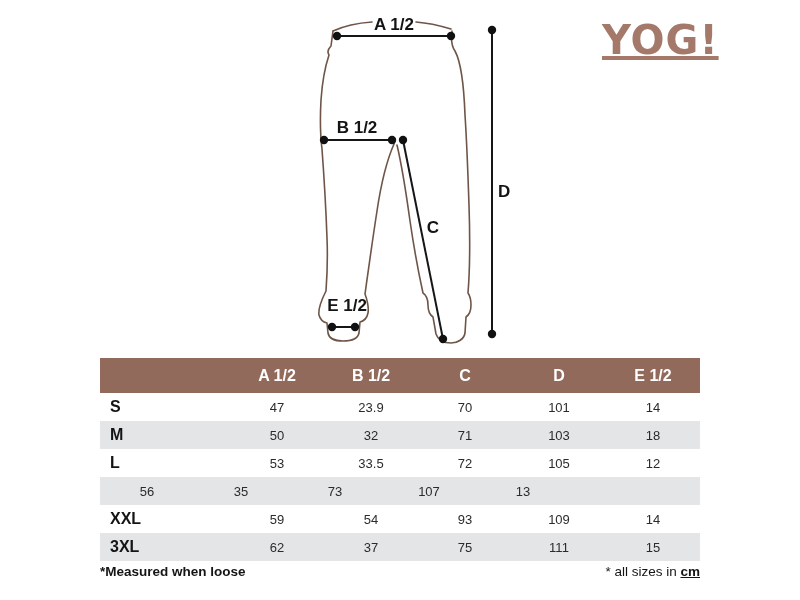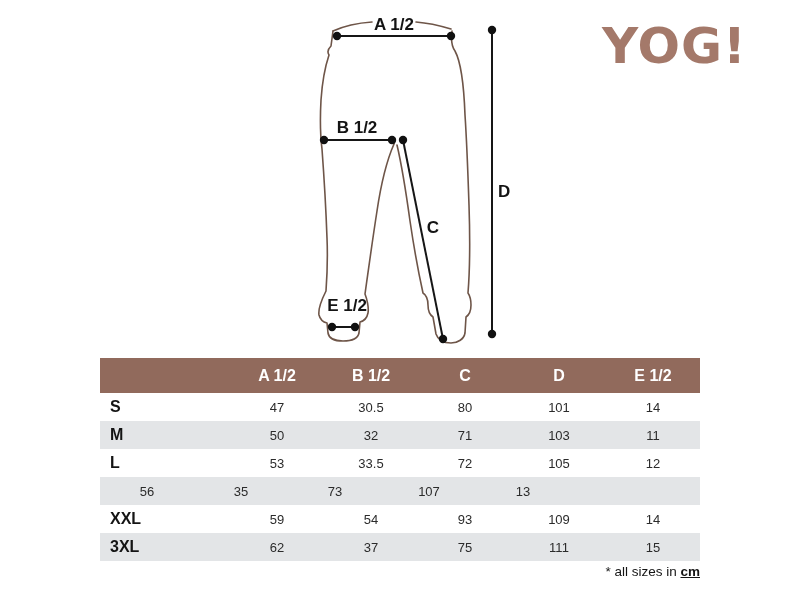--- a/index.html
+++ b/index.html
@@ -12,22 +12,22 @@
   
   .diagram{position:absolute;left:0;top:0;width:800px;height:356px;}
   .pants{stroke:#6e5548;stroke-width:1.6;fill:none;stroke-linecap:round;stroke-linejoin:round;}
   .mline{stroke:#161616;stroke-width:2;fill:none;}
   .mdot{fill:#111111;stroke:none;}
   .diag-label{font-family:"Liberation Sans",sans-serif;font-weight:800;font-size:17px;fill:#141414;}
 
   
   .logo{
     position:absolute;left:602px;top:17px;width:190px;
-    font-family:"DejaVu Sans",sans-serif;font-weight:800;font-size:50px;
-    color:#a4796a;letter-spacing:1px;
+    font-family:"DejaVu Sans",sans-serif;font-weight:800;font-size:40px;
+    color:#a4796a;letter-spacing:1px;text-decoration:underline;
   }
 
   
   .size-table{position:absolute;left:100px;top:358px;width:600px;}
   .thead{display:flex;height:35px;align-items:center;background:#916a5c;color:#ffffff;
          font-weight:700;font-size:16px;}
   .trow{display:flex;height:28px;align-items:center;background:#ffffff;}
   .trow.alt{background:#e3e5e7;}
   .col-size{width:130px;padding-left:10px;box-sizing:border-box;text-align:left;}
   .trow .col-size{font-weight:700;font-size:16px;color:#141414;}
@@ -111,32 +111,32 @@
       <div class="col">A 1/2</div>
       <div class="col">B 1/2</div>
       <div class="col">C</div>
       <div class="col">D</div>
       <div class="col">E 1/2</div>
     </div>
 
     <div class="trow">
       <div class="col-size">S</div>
       <div class="col">47</div>
-      <div class="col">30.5</div>
-      <div class="col">80</div>
+      <div class="col">23.9</div>
+      <div class="col">70</div>
       <div class="col">101</div>
       <div class="col">14</div>
     </div>
     <div class="trow alt">
       <div class="col-size">M</div>
       <div class="col">50</div>
       <div class="col">32</div>
       <div class="col">71</div>
       <div class="col">103</div>
-      <div class="col">11</div>
+      <div class="col">18</div>
     </div>
     <div class="trow">
       <div class="col-size">L</div>
       <div class="col">53</div>
       <div class="col">33.5</div>
       <div class="col">72</div>
       <div class="col">105</div>
       <div class="col">12</div>
     </div>
     <div class="trow alt">
@@ -157,15 +157,16 @@
     <div class="trow alt">
       <div class="col-size">3XL</div>
       <div class="col">62</div>
       <div class="col">37</div>
       <div class="col">75</div>
       <div class="col">111</div>
       <div class="col">15</div>
     </div>
   </div>
 
+  <div class="foot-left">*Measured when loose</div>
   <div class="foot-right"><span>* all sizes in </span><span class="unit">cm</span></div>
 
 </div>
 
 </body></html>

